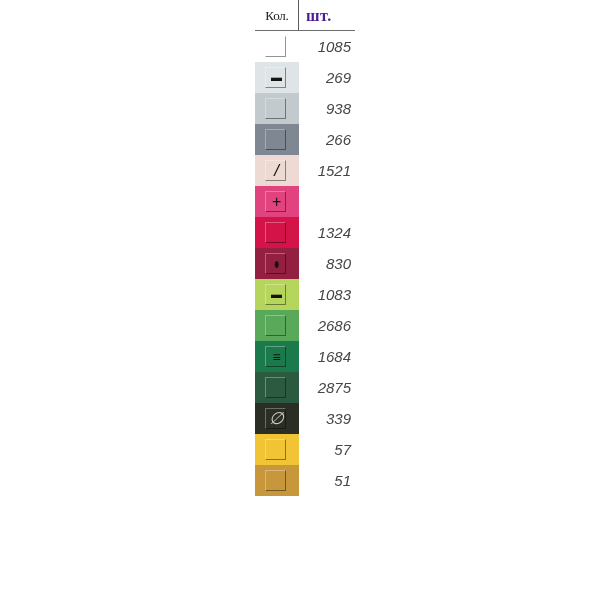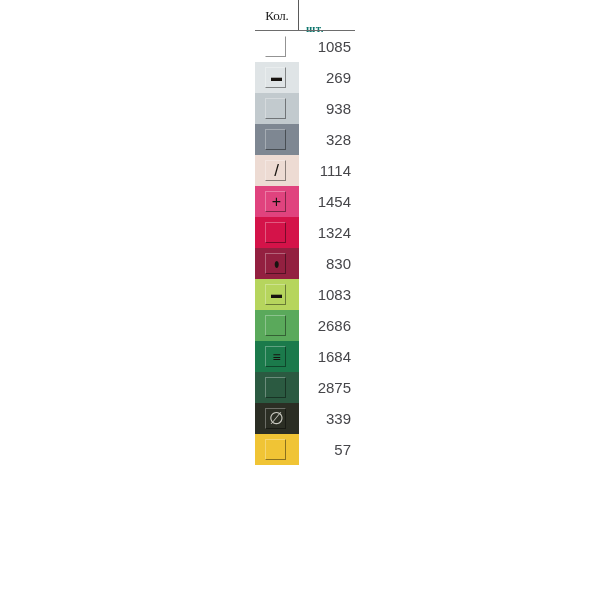--- a/index.html
+++ b/index.html
@@ -36,29 +36,29 @@
     display: flex;
     align-items: center;
     justify-content: center;
     font-family: "Liberation Serif", serif;
     font-size: 13px;
     color: #1b1b1b;
     letter-spacing: -0.2px;
   }
   .hdr-cell-count {
     position: absolute;
-    left: 44px; top: 12px;
+    left: 44px; top: 0;
     width: 56px; height: 31px;
     display: flex;
     align-items: center;
     padding-left: 7px;
     font-family: "Liberation Serif", serif;
-    font-size: 11px;
+    font-size: 16px;
     font-weight: bold;
-    color: #0f766e;
+    color: #4c1d95;
     letter-spacing: 0.5px;
   }
   
   .hdr-vrule {
     position: absolute;
     left: 43px; top: 0;
     width: 1px; height: 31px;
     background: #5a5a5a;
   }
   
@@ -68,20 +68,21 @@
     width: 100px; height: 1px;
     background: #6d6d6d;
   }
 
   .rows { position: relative; }
 
   .row {
     position: relative;
     height: 31px;
     width: 100px;
+    font-style: italic;
   }
   .swatch-cell {
     position: absolute;
     left: 0; top: 0;
     width: 44px; height: 31px;
   }
   
   .swatch-fill {
     position: absolute;
     inset: 0;
@@ -166,41 +167,40 @@
             <div class="swatch-sym"></div>
           </div>
           <div class="count-cell">938</div>
         </div>
         <div class="row">
           <div class="swatch-cell">
             <div class="swatch-fill" style="background: rgb(126, 135, 146);"></div>
             <div class="swatch-box"></div>
             <div class="swatch-sym"></div>
           </div>
-          <div class="count-cell">328</div>
+          <div class="count-cell">266</div>
         </div>
         <div class="row">
           <div class="swatch-cell">
             <div class="swatch-fill" style="background: rgb(237, 219, 211);"></div>
             <div class="swatch-box"></div>
             <div class="swatch-sym">
               <span class="sym-glyph" style="font-size: 17px; font-weight: normal;">/</span>
             </div>
           </div>
-          <div class="count-cell">1114</div>
+          <div class="count-cell">1521</div>
         </div>
         <div class="row">
           <div class="swatch-cell">
             <div class="swatch-fill" style="background: rgb(224, 67, 126);"></div>
             <div class="swatch-box"></div>
             <div class="swatch-sym">
               <span class="sym-glyph" style="font-size: 16px; font-weight: normal;">+</span>
             </div>
           </div>
-          <div class="count-cell">1454</div>
         </div>
         <div class="row">
           <div class="swatch-cell">
             <div class="swatch-fill" style="background: rgb(212, 19, 73);"></div>
             <div class="swatch-box"></div>
             <div class="swatch-sym"></div>
           </div>
           <div class="count-cell">1324</div>
         </div>
         <div class="row">
@@ -260,17 +260,25 @@
           <div class="count-cell">339</div>
         </div>
         <div class="row">
           <div class="swatch-cell">
             <div class="swatch-fill" style="background: rgb(240, 196, 53);"></div>
             <div class="swatch-box"></div>
             <div class="swatch-sym"></div>
           </div>
           <div class="count-cell">57</div>
         </div>
+        <div class="row">
+          <div class="swatch-cell">
+            <div class="swatch-fill" style="background: rgb(200, 151, 59);"></div>
+            <div class="swatch-box"></div>
+            <div class="swatch-sym"></div>
+          </div>
+          <div class="count-cell">51</div>
+        </div>
       </div>
 
   </div>
 
 </div>
 
 </body></html>

